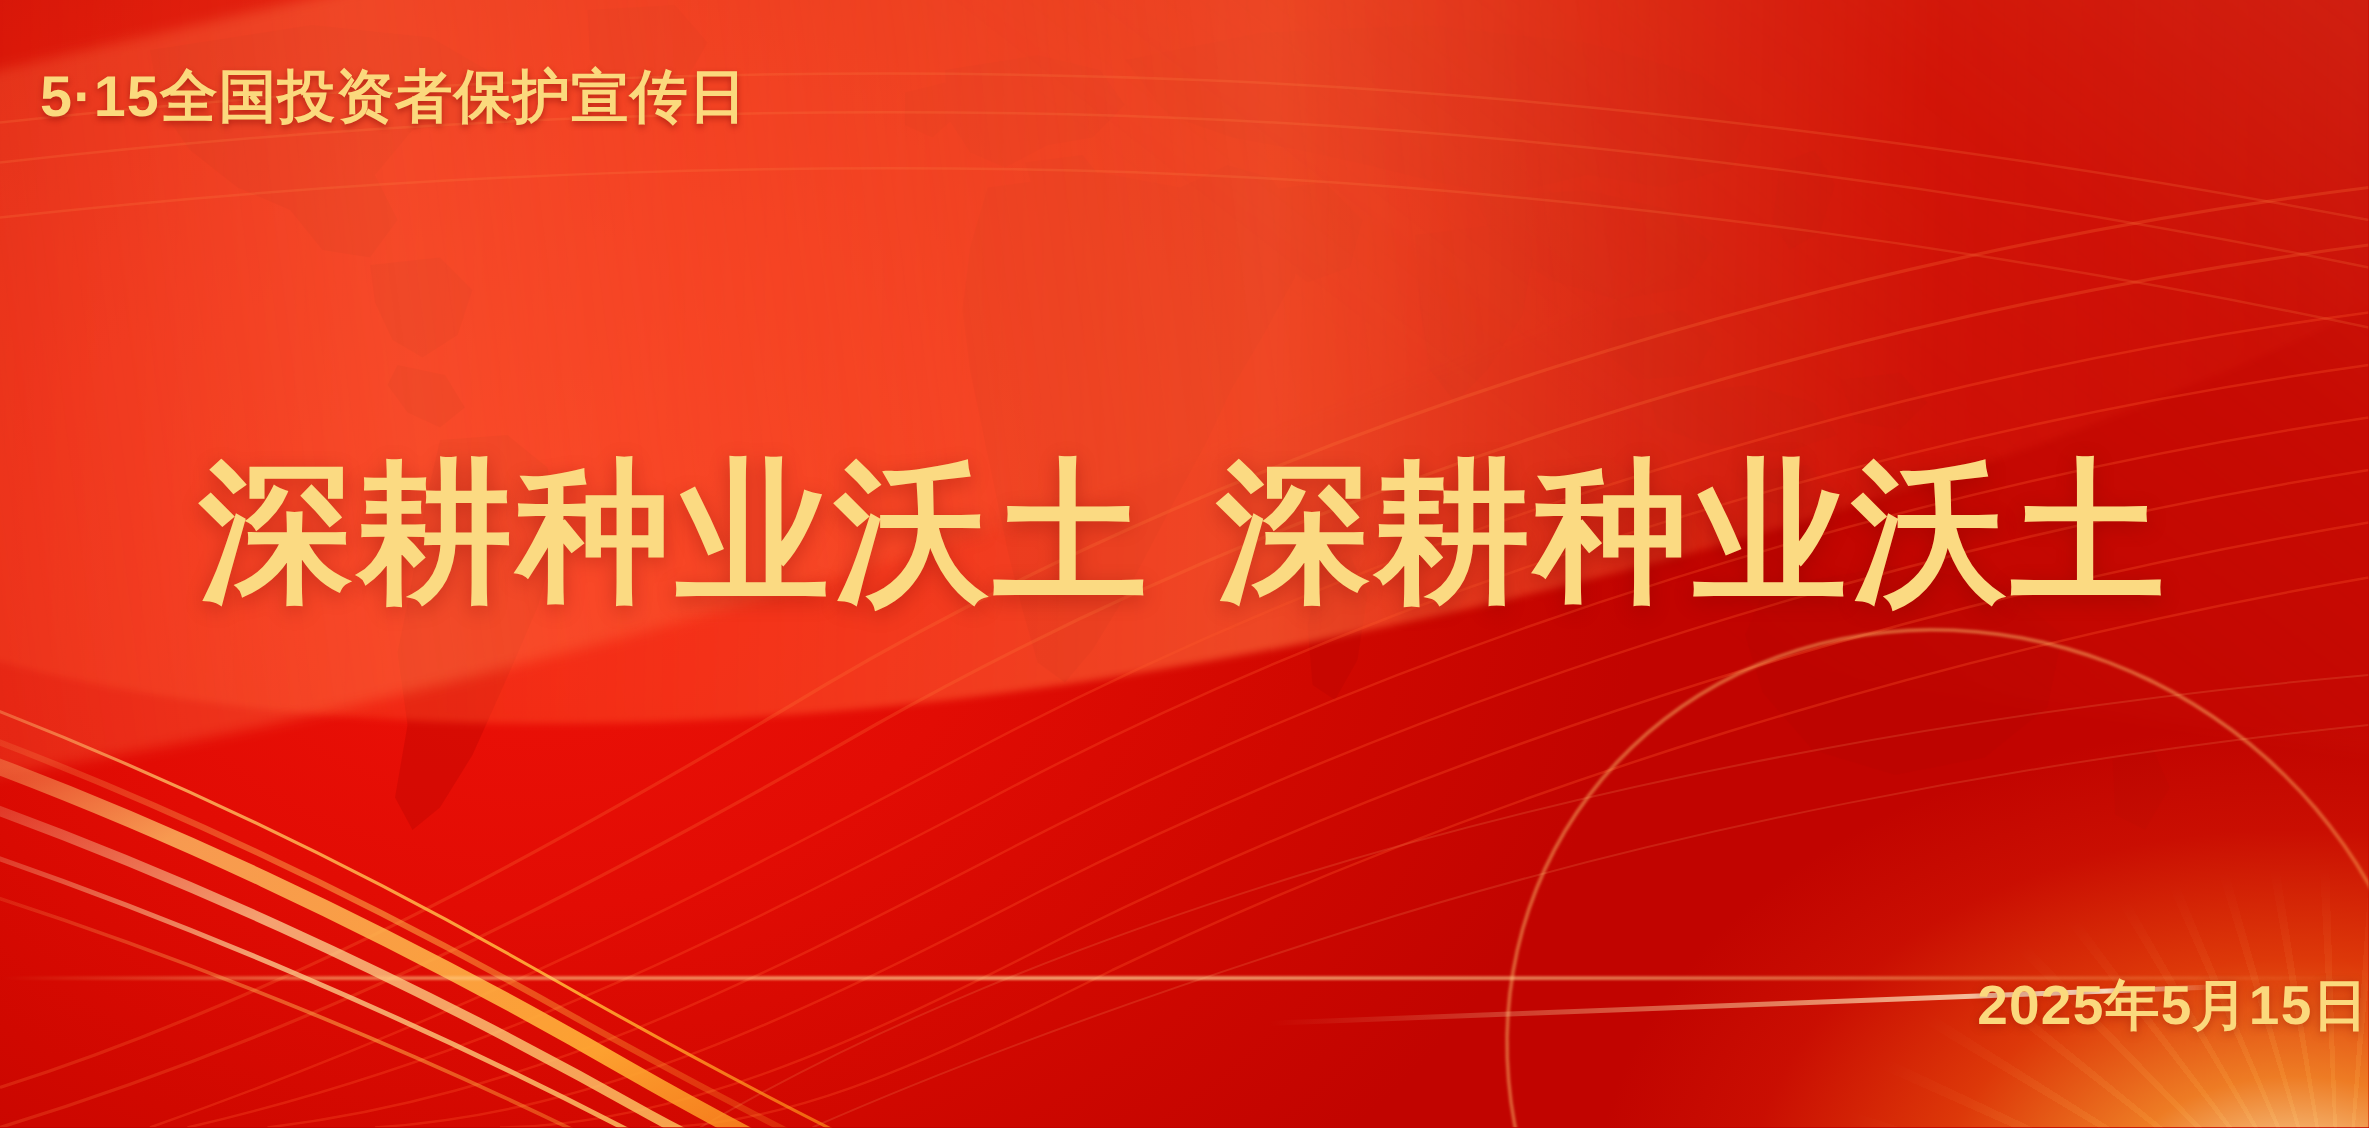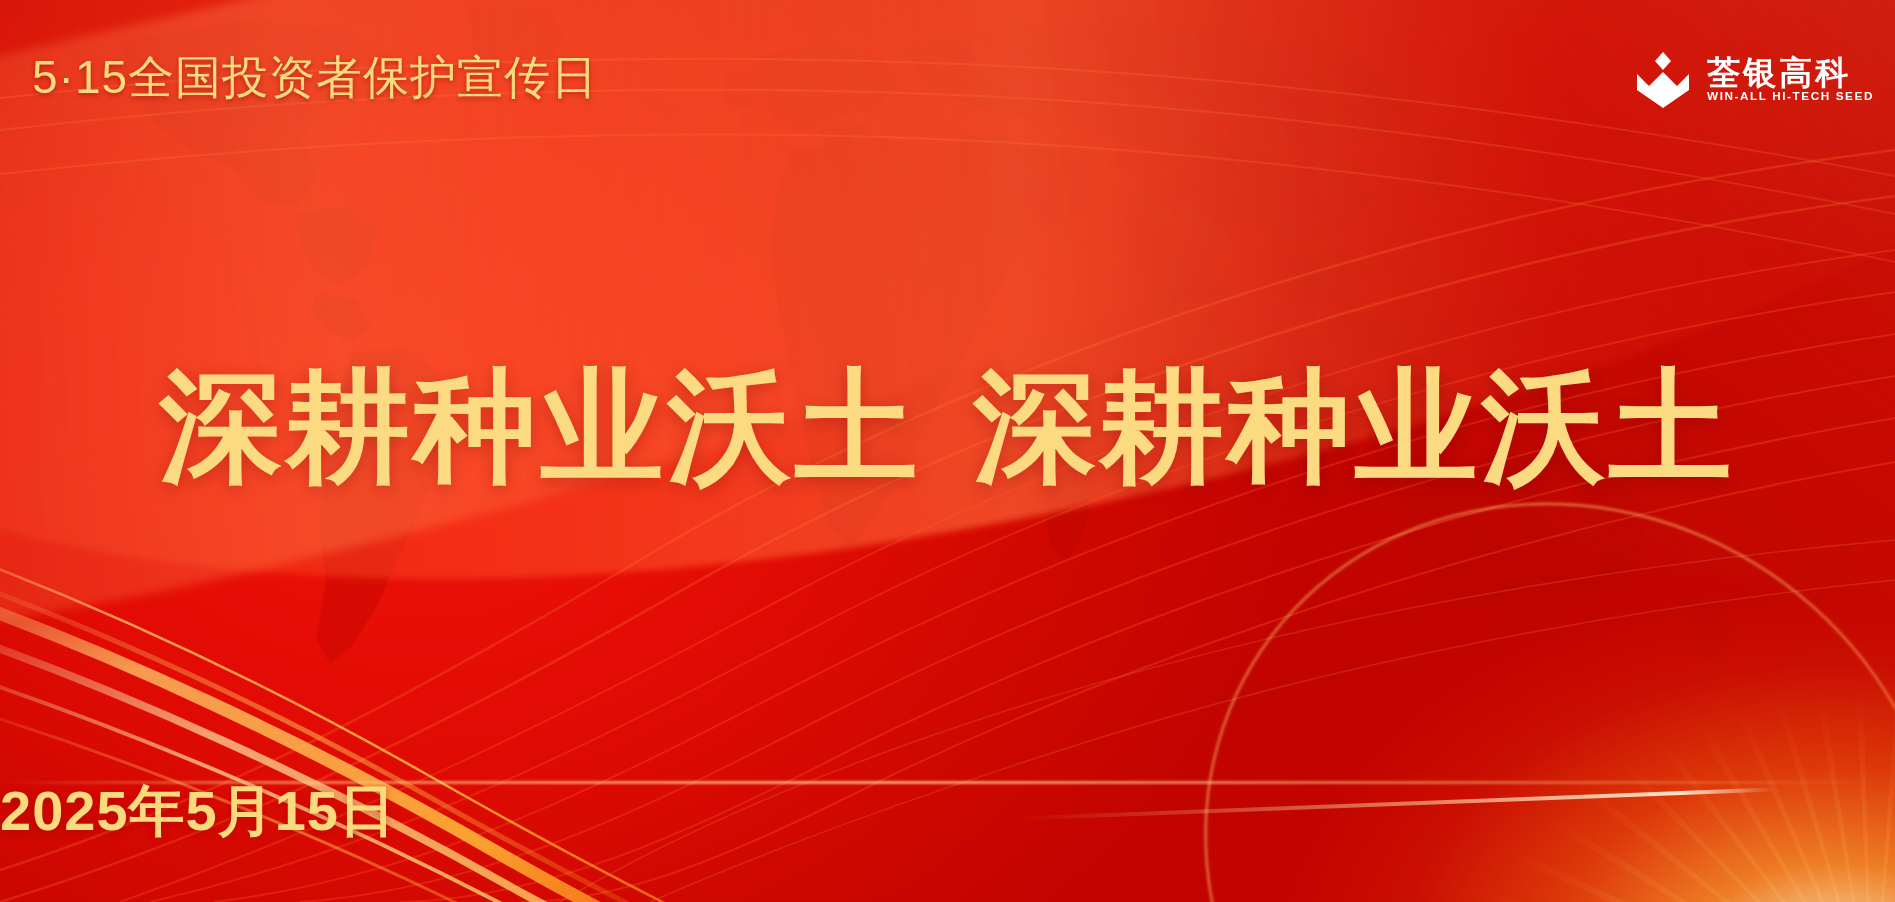--- a/index.html
+++ b/index.html
@@ -125,21 +125,21 @@
     background:linear-gradient(90deg, rgba(255,190,110,.0) 0%, rgba(255,200,130,.55) 14%, rgba(255,215,150,.75) 46%, rgba(255,205,130,.45) 78%, rgba(255,190,110,0) 100%);
     filter:blur(.8px);
     pointer-events:none;
   }
 
   
   .eyebrow{
     position:absolute;
     left:32px; top:54px;
     font-size:46px;
-    font-weight:normal;
+    font-weight:bold;
     letter-spacing:1px;
     color:#fbd97d;
     white-space:nowrap;
     text-shadow:0 2px 5px rgba(120,0,0,.45);
     line-height:1;
   }
 
   
   .logo{
     position:absolute;
@@ -181,22 +181,22 @@
     line-height:1.12;
     white-space:nowrap;
     text-shadow:0 4px 16px rgba(110,0,0,.30);
   }
   .headline .gap{ display:inline-block; width:52px; }
 
   
   .date{
     position:absolute;
     left:0; right:0; top:783px;
-    text-align:left;
-    font-size:56px;
+    text-align:right;
+    font-size:44px;
     font-weight:bold;
     color:#fbd97d;
     letter-spacing:1px;
     line-height:1;
     text-shadow:0 2px 8px rgba(120,0,0,.35);
   }
 </style>
 </head>
 <body>
 
@@ -310,32 +310,20 @@
         <path d="M-40 126 C200 196 430 294 610 388 C740 454 862 470 970 470" stroke="url(#gold3)" stroke-width="3"></path>
         <path d="M-40 -30 C130 30 310 112 486 212 C630 294 780 374 912 428" stroke="url(#gold1)" stroke-width="2.5"></path>
       </g>
     </svg>
   </div>
 
   <div class="hline"></div>
 
   <div class="eyebrow">5·15全国投资者保护宣传日</div>
 
-  <div class="logo">
-    <span class="logo-mark">
-      <svg viewBox="0 0 60 58" aria-hidden="true">
-        <polygon points="30,2 38,11 30,20 22,11" fill="#ffffff"></polygon>
-        <path d="M30 22 L44 36 L56 24 L56 40 L30 58 L4 40 L4 24 L16 36 Z" fill="#ffffff"></path>
-      </svg>
-    </span>
-    <span class="logo-text">
-      <span class="logo-cn">荃银高科</span>
-      <span class="logo-en">WIN-ALL HI-TECH SEED</span>
-    </span>
-  </div>
 
   <div class="headline">
     <span>深耕种业沃土</span><span class="gap"></span><span>深耕种业沃土</span>
   </div>
 
   <div class="date">2025年5月15日</div>
 
 </div>
 
 </body></html>

